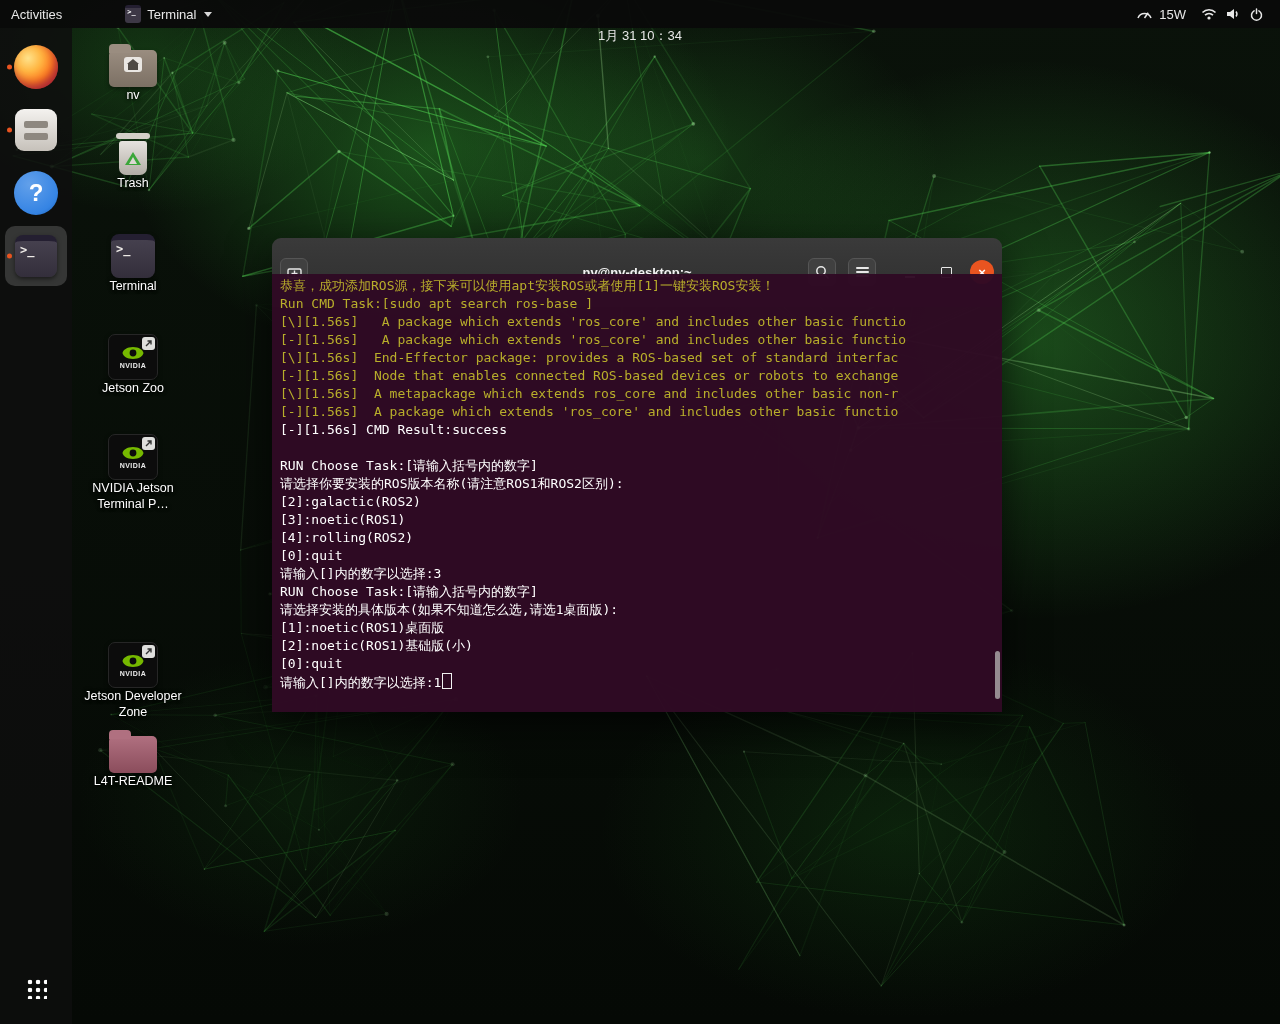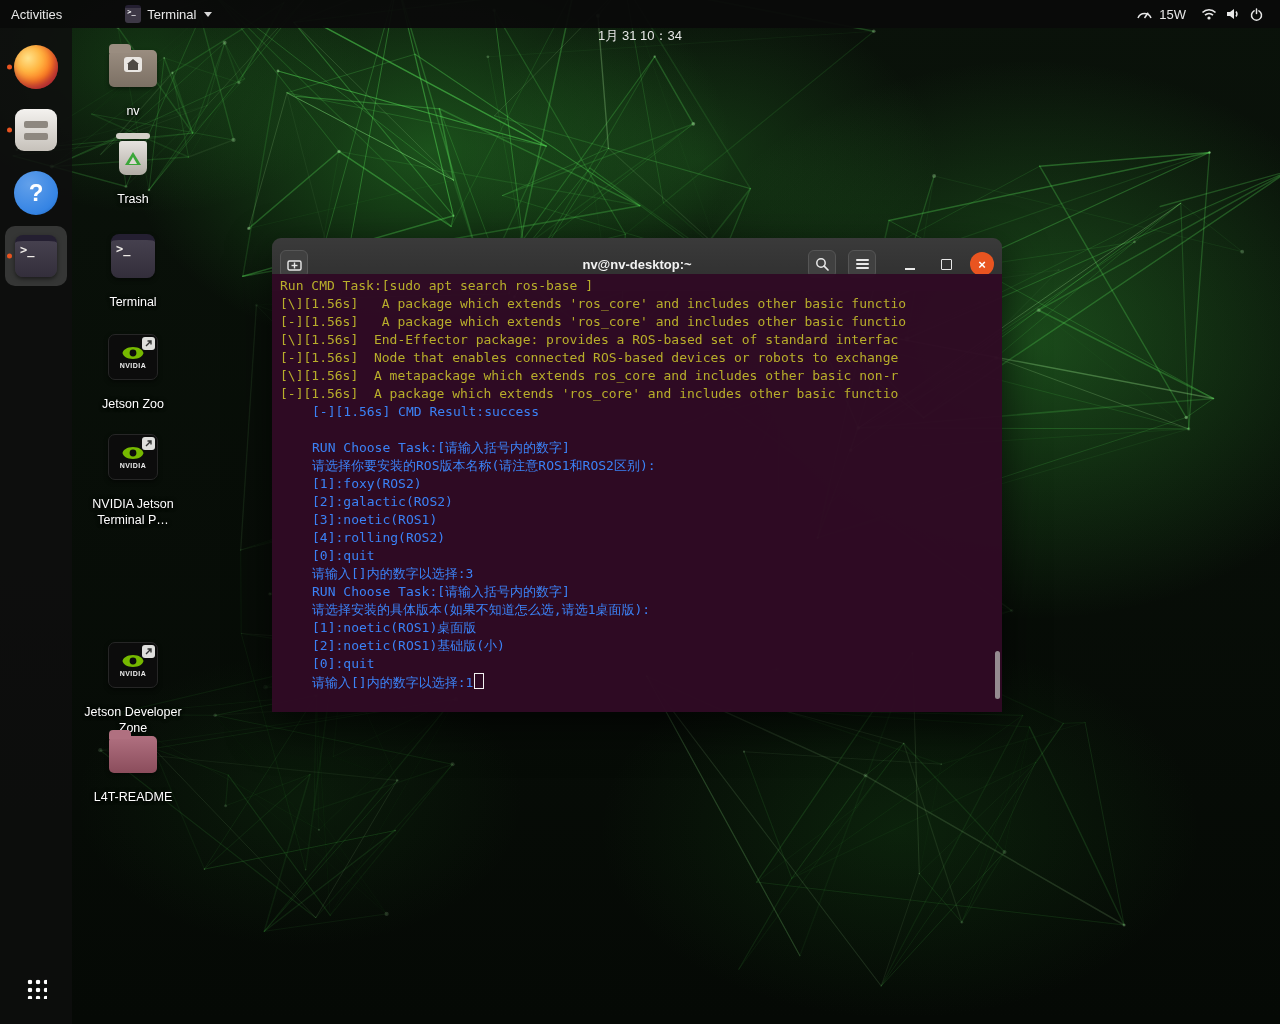--- a/index.html
+++ b/index.html
@@ -51,21 +51,21 @@
     box-shadow:0 2px 4px rgba(0,0,0,.5);}
   .tprompt{position:absolute;top:2px;left:5px;color:#eeebe7;font-family:"DejaVu Sans Mono",monospace;
     font-size:12px;font-weight:bold;}
   .appgrid{margin-top:auto;margin-bottom:14px;width:52px;height:44px;border:none;background:transparent;
     display:flex;align-items:center;justify-content:center;border-radius:8px;}
   .grid-dots{width:22px;height:22px;display:block;
     background-image:radial-gradient(#fff 2px, transparent 2.6px);background-size:8px 8px;background-position:1px 1px;}
 
   
   .dicons{position:absolute;left:78px;top:28px;width:112px;height:996px;z-index:10;}
-  .dicon{position:absolute;width:110px;display:flex;flex-direction:column;align-items:center;gap:17px;}
+  .dicon{position:absolute;width:110px;display:flex;flex-direction:column;align-items:center;gap:1px;}
   .dicon-label{color:#fff;font-size:12.5px;text-align:center;line-height:1.25;
     text-shadow:0 1px 3px rgba(0,0,0,.95),0 0 4px rgba(0,0,0,.7);}
   .folder{position:relative;display:block;width:48px;height:37px;border-radius:5px;
     background:linear-gradient(180deg,#9a8d80,#7c7064);margin-top:10px;box-shadow:0 2px 4px rgba(0,0,0,.45);}
   .folder::before{content:"";position:absolute;top:-6px;left:0;width:22px;height:9px;border-radius:4px 4px 0 0;background:#9a8d80;}
   .folder.rose{background:linear-gradient(180deg,#b07080,#8b4d5c);}
   .folder.rose::before{background:#b07080;}
   .chip{position:absolute;left:50%;top:7px;transform:translateX(-50%);width:18px;height:15px;border-radius:3px;
     background:#e9e6e2;display:flex;align-items:flex-end;justify-content:center;}
   .home-g{position:relative;width:10px;height:6px;background:#4f4a45;display:block;margin-bottom:2px;}
@@ -85,39 +85,39 @@
   .nvi-word{color:#ececec;font-size:7px;letter-spacing:.5px;font-weight:bold;}
   .link-badge{position:absolute;top:2px;right:2px;width:13px;height:13px;border-radius:3px;
     background:rgba(242,242,240,.92);display:flex;align-items:center;justify-content:center;}
   .ic-term.big{width:44px;height:44px;margin-top:6px;}
 
   
   .window{position:absolute;left:272px;top:238px;width:730px;height:474px;z-index:30;
     border-radius:9px 9px 2px 2px;box-shadow:0 14px 44px rgba(0,0,0,.65);}
   .titlebar{position:relative;height:36px;border-radius:9px 9px 0 0;
     background:linear-gradient(#3a3a3a,#2e2e2e);border-bottom:1px solid #212121;
-    display:flex;align-items:center;padding:8px 8px;gap:9px;}
+    display:flex;align-items:center;padding:16px 8px;gap:9px;}
   .win-title{position:absolute;left:50%;transform:translateX(-50%);color:#f2f2f2;font-weight:bold;font-size:13px;}
   .hb{width:28px;height:28px;border-radius:6px;background:#404040;border:1px solid #555;
     display:flex;align-items:center;justify-content:center;padding:0;}
   .hdr-right{display:flex;align-items:center;gap:12px;margin-left:auto;}
   .win-ctl{width:24px;height:24px;border:none;background:transparent;display:flex;align-items:center;
     justify-content:center;color:#e8e8e8;padding:0;}
   .min-glyph{width:10px;height:9px;border-bottom:2px solid #e8e8e8;display:block;}
   .max-glyph{width:9px;height:9px;border:1.5px solid #e8e8e8;display:block;border-radius:1px;}
   .menu-lines{width:13px;height:2px;background:#e8e8e8;display:block;border-radius:1px;
     box-shadow:0 -4px 0 #e8e8e8,0 4px 0 #e8e8e8;}
   .close-btn{width:24px;height:24px;border-radius:50%;background:var(--accent,#e95420);color:#fff;
     font-size:13px;font-weight:bold;display:flex;align-items:center;justify-content:center;border:none;padding:0;
     line-height:1;}
   .term{position:absolute;top:36px;left:0;right:0;bottom:0;background:var(--term-bg,rgba(48,10,36,.97));
     padding:3px 8px 0 8px;overflow:hidden;font-family:"DejaVu Sans Mono",monospace;font-size:13px;line-height:18px;}
   .tline{white-space:pre;overflow:hidden;height:18px;}
   .c-yellow{color:var(--ansi-yellow,#b8ae2b);}
-  .c-white{color:#3b82f6;margin-left:32px;}
+  .c-white{color:#ffffff;}
   .cursor{display:inline-block;width:8px;height:14px;border:1px solid #f1f1f1;vertical-align:-2px;margin-left:1px;}
   .term-scrollbar{position:absolute;top:36px;right:0;width:9px;bottom:0;}
   .term-thumb{position:absolute;right:2px;width:5px;top:86%;height:11%;background:rgba(235,245,235,.55);border-radius:3px;}
 </style>
 </head>
 <body>
 
 <div class="desktop">
   <svg id="net" viewBox="0 0 1280 1024" preserveAspectRatio="none">
       <line x1="215.2" y1="-4.6" x2="339.0" y2="151.5" stroke="rgba(90,230,90,0.20)" stroke-width="1.02" stroke-linecap="round"></line>
@@ -670,32 +670,32 @@
         <button class="win-ctl">
           <span class="max-glyph"></span>
         </button>
         <button class="close-btn">
           <span>×</span>
         </button>
       </div>
     </div>
     <div class="term">
       <div id="term-lines">
+          <div class="tline c-yellow">恭喜，成功添加ROS源，接下来可以使用apt安装ROS或者使用[1]一键安装ROS安装！</div>
           <div class="tline c-yellow">Run CMD Task:[sudo apt search ros-base ]</div>
           <div class="tline c-yellow">[\][1.56s]   A package which extends 'ros_core' and includes other basic functio</div>
           <div class="tline c-yellow">[-][1.56s]   A package which extends 'ros_core' and includes other basic functio</div>
           <div class="tline c-yellow">[\][1.56s]  End-Effector package: provides a ROS-based set of standard interfac</div>
           <div class="tline c-yellow">[-][1.56s]  Node that enables connected ROS-based devices or robots to exchange</div>
           <div class="tline c-yellow">[\][1.56s]  A metapackage which extends ros_core and includes other basic non-r</div>
           <div class="tline c-yellow">[-][1.56s]  A package which extends 'ros_core' and includes other basic functio</div>
           <div class="tline c-white">[-][1.56s] CMD Result:success</div>
           <div class="tline c-white">&nbsp;</div>
           <div class="tline c-white">RUN Choose Task:[请输入括号内的数字]</div>
           <div class="tline c-white">请选择你要安装的ROS版本名称(请注意ROS1和ROS2区别):</div>
-          <div class="tline c-white">[1]:foxy(ROS2)</div>
           <div class="tline c-white">[2]:galactic(ROS2)</div>
           <div class="tline c-white">[3]:noetic(ROS1)</div>
           <div class="tline c-white">[4]:rolling(ROS2)</div>
           <div class="tline c-white">[0]:quit</div>
           <div class="tline c-white">请输入[]内的数字以选择:3</div>
           <div class="tline c-white">RUN Choose Task:[请输入括号内的数字]</div>
           <div class="tline c-white">请选择安装的具体版本(如果不知道怎么选,请选1桌面版):</div>
           <div class="tline c-white">[1]:noetic(ROS1)桌面版</div>
           <div class="tline c-white">[2]:noetic(ROS1)基础版(小)</div>
           <div class="tline c-white">[0]:quit</div>

